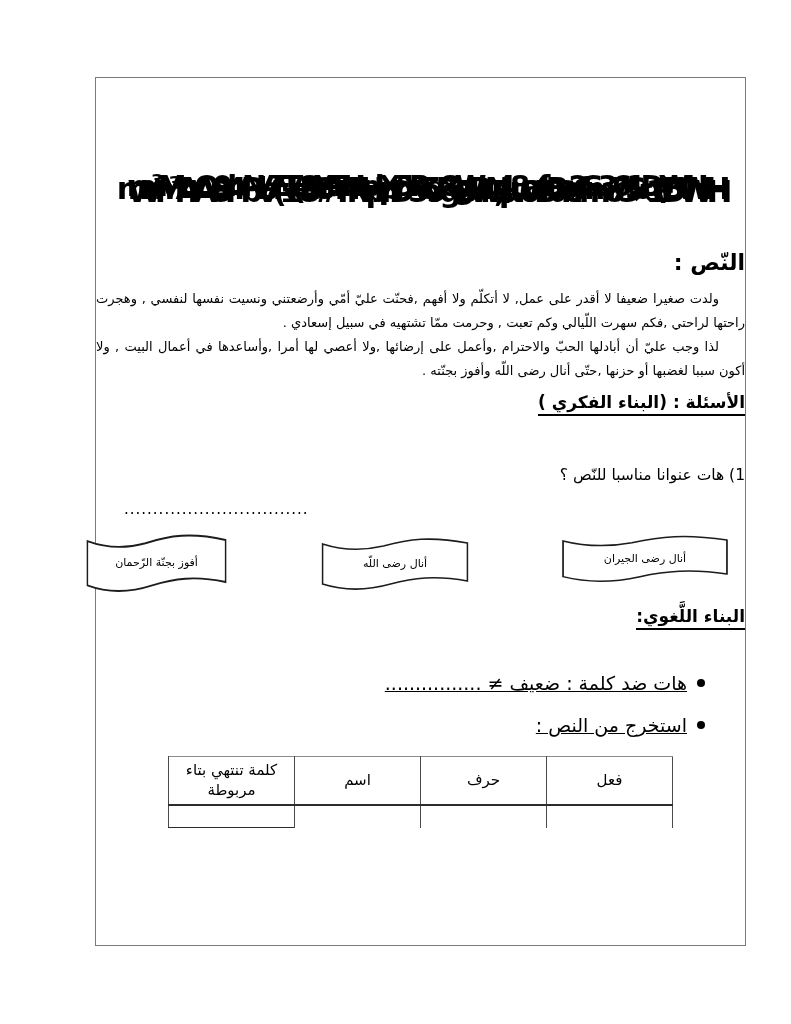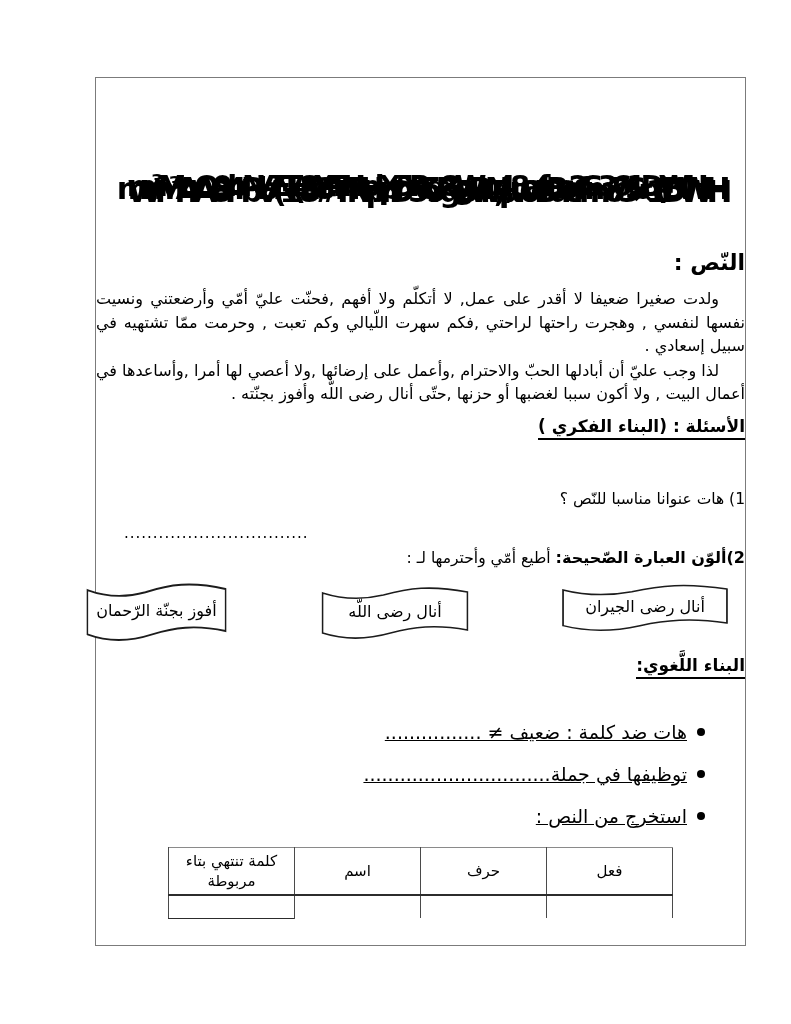--- a/index.html
+++ b/index.html
@@ -21,21 +21,21 @@
     color:#000; line-height:48px; direction:ltr;
   }
   .garble-layer.l2 { top:3px; letter-spacing:-7px; transform:translateX(-49%); }
   .garble-layer.l3 { top:-2px; letter-spacing:-6px; transform:translateX(-51%); font-size:29px;text-align:right; }
 
   .rtl { direction:rtl; text-align:right; }
 
   .nass-heading { margin-top:34px; font-size:22px; font-weight:bold; }
 
   .para {
-    margin-top:12px; font-size:16px; line-height:23.5px;
+    margin-top:12px; font-size:13px; line-height:23.5px;
     text-align:justify; text-indent:26px;
   }
   .para.second { margin-top:1px; }
 
   .asila-heading { margin-top:10px; font-size:17px; font-weight:bold; display:inline-block;
                    border-bottom:2px solid #000; padding-bottom:2px; float:right; clear:both; }
   .clear { clear:both; }
 
   .q1 { margin-top:50px; font-size:15.5px; clear:both; }
   .dots-line { margin-top:16px; font-size:15px; letter-spacing:1px; padding-left:28px;
@@ -44,21 +44,21 @@
   .q2 { margin-top:6px; font-size:15.5px; }
   .q2 b { font-size:16px; }
 
   
   .banners { margin-top:14px; height:66px; direction:rtl; display:flex;
              align-items:flex-start; padding-right:14px; }
   .banner { position:relative; flex:0 0 auto; }
   .banner svg { display:block; }
   .banner .banner-label {
     position:absolute; inset:0; display:flex; align-items:center; justify-content:center;
-    font-size:16px; direction:rtl; padding-top:2px;
+    font-size:11px; direction:rtl; padding-top:2px;
   }
   .banner.b1 { width:172px; height:50px; margin-left:88px; }
   .banner.b2 { width:152px; height:56px; margin-left:90px; margin-top:2px; }
   .banner.b3 { width:145px; height:62px; margin-top:-2px; }
 
   .lugh-heading { margin-top:8px; font-size:17px; font-weight:bold; display:inline-block;
                   border-bottom:2.5px solid #000; padding-bottom:2px; float:right; }
 
   .bullets { margin-top:42px; clear:both; padding-right:40px; }
   .bullet-row { display:flex; direction:rtl; align-items:flex-end; font-size:19px;
@@ -96,23 +96,20 @@
     <div class="rtl">
       <span class="asila-heading">الأسئلة : (البناء الفكري )</span>
       <div class="clear"></div>
     </div>
 
     <div class="rtl q1">1) هات عنوانا مناسبا للنّص ؟</div>
     <div class="dots-line">
       <span class="dots-line-inner">................................</span>
     </div>
 
-    <div class="rtl q2">
-      <b>2)ألوّن العبارة الصّحيحة:</b><span> أطيع أمّي وأحترمها لـ :</span>
-    </div>
 
     <div class="banners">
       <div class="banner b1">
         <svg viewBox="0 0 170 56" width="100%" height="100%" preserveAspectRatio="none">
           <path d="M 4,10 C 25,16 48,17 72,12 C 100,5 125,2 166,9 L 166,47 C 130,41 105,44 80,50 C 52,57 25,56 4,50 Z" fill="#ffffff" stroke="#1c1c1c" stroke-width="1.7"></path>
         </svg>
         <div class="banner-label">أنال رضى الجيران</div>
       </div>
       <div class="banner b2">
         <svg viewBox="0 0 170 56" width="100%" height="100%" preserveAspectRatio="none">
@@ -133,24 +130,20 @@
       <div class="clear"></div>
     </div>
 
     <div class="bullets">
       <div class="bullet-row">
         <span class="bullet-dot"></span>
         <span>هات ضد كلمة : ضعيف ≠   ................</span>
       </div>
       <div class="bullet-row">
         <span class="bullet-dot"></span>
-        <span>توظيفها في جملة...............................</span>
-      </div>
-      <div class="bullet-row">
-        <span class="bullet-dot"></span>
         <span>استخرج من النص :</span>
       </div>
     </div>
 
     <table class="gtable">
       <tbody>
           <tr>
         <th>فعل</th>
         <th>حرف</th>
         <th>اسم</th>

